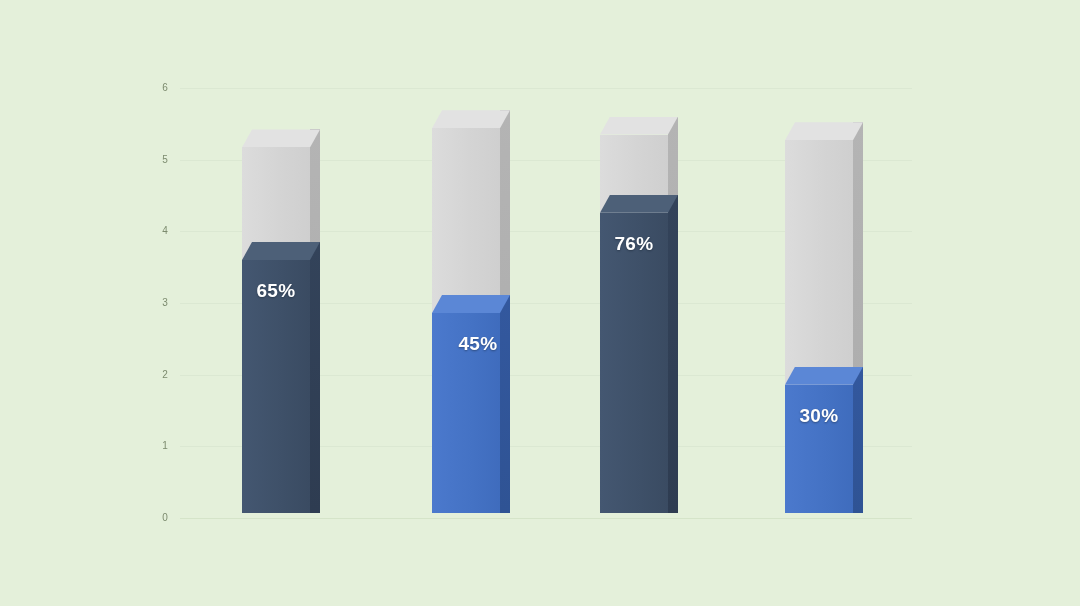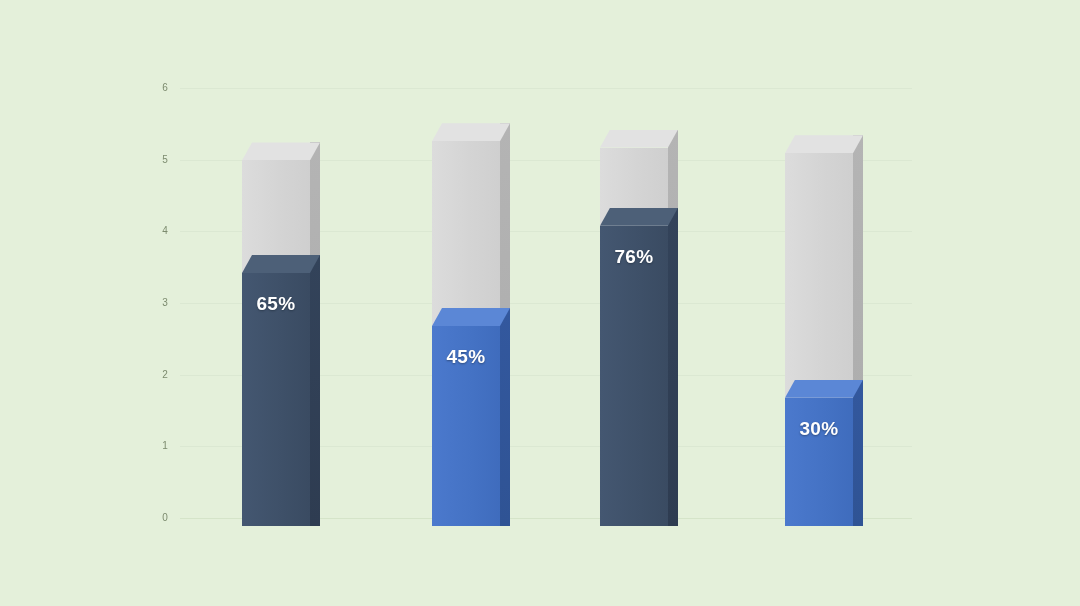--- a/index.html
+++ b/index.html
@@ -57,21 +57,21 @@
 
   
   .bars-layer {
     position: absolute;
     left: 0; top: 0;
     width: 1080px;
     height: 606px;
   }
   .bar-group {
     position: absolute;
-    bottom: 80px; 
+    bottom: 93px; 
   }
 
   
   .track-front {
     position: absolute;
     bottom: 0;
     left: 0;
     background: linear-gradient(to right, #dcdcdc 0%, #d4d4d4 55%, #cfcfcf 100%);
   }
   .track-side {
@@ -156,21 +156,21 @@
         <div class="val-top" style="left: 0px; bottom: 252.995px; width: 78px; height: 18px; clip-path: polygon(0px 100%, 10px 0px, 100% 0px, 68px 100%);"></div>
         <div class="bar-label" style="bottom: 210.995px;">65%</div>
       </div>
       <div class="bar-group blue" style="left: 432px; width: 78px; height: 402.868px;">
         <div class="track-side" style="left: 68px; width: 10px; height: 402.868px; bottom: 0px;"></div>
         <div class="track-front" style="width: 68px; height: 384.868px;"></div>
         <div class="track-top" style="left: 0px; bottom: 384.868px; width: 78px; height: 18px; clip-path: polygon(0px 100%, 10px 0px, 100% 0px, 68px 100%);"></div>
         <div class="val-side" style="left: 68px; width: 10px; height: 217.959px; bottom: 0px;"></div>
         <div class="val-front" style="width: 68px; height: 199.959px;"></div>
         <div class="val-top" style="left: 0px; bottom: 199.959px; width: 78px; height: 18px; clip-path: polygon(0px 100%, 10px 0px, 100% 0px, 68px 100%);"></div>
-        <div class="bar-label" style="bottom: 157.959px;">45%</div>
+        <div class="bar-label" style="bottom: 157.959px; margin-left: 12px;">45%</div>
       </div>
       <div class="bar-group navy" style="left: 600px; width: 78px; height: 396.418px;">
         <div class="track-side" style="left: 68px; width: 10px; height: 396.418px; bottom: 0px;"></div>
         <div class="track-front" style="width: 68px; height: 378.418px;"></div>
         <div class="track-top" style="left: 0px; bottom: 378.418px; width: 78px; height: 18px; clip-path: polygon(0px 100%, 10px 0px, 100% 0px, 68px 100%);"></div>
         <div class="val-side" style="left: 68px; width: 10px; height: 318.297px; bottom: 0px;"></div>
         <div class="val-front" style="width: 68px; height: 300.297px;"></div>
         <div class="val-top" style="left: 0px; bottom: 300.297px; width: 78px; height: 18px; clip-path: polygon(0px 100%, 10px 0px, 100% 0px, 68px 100%);"></div>
         <div class="bar-label" style="bottom: 258.297px;">76%</div>
       </div>

